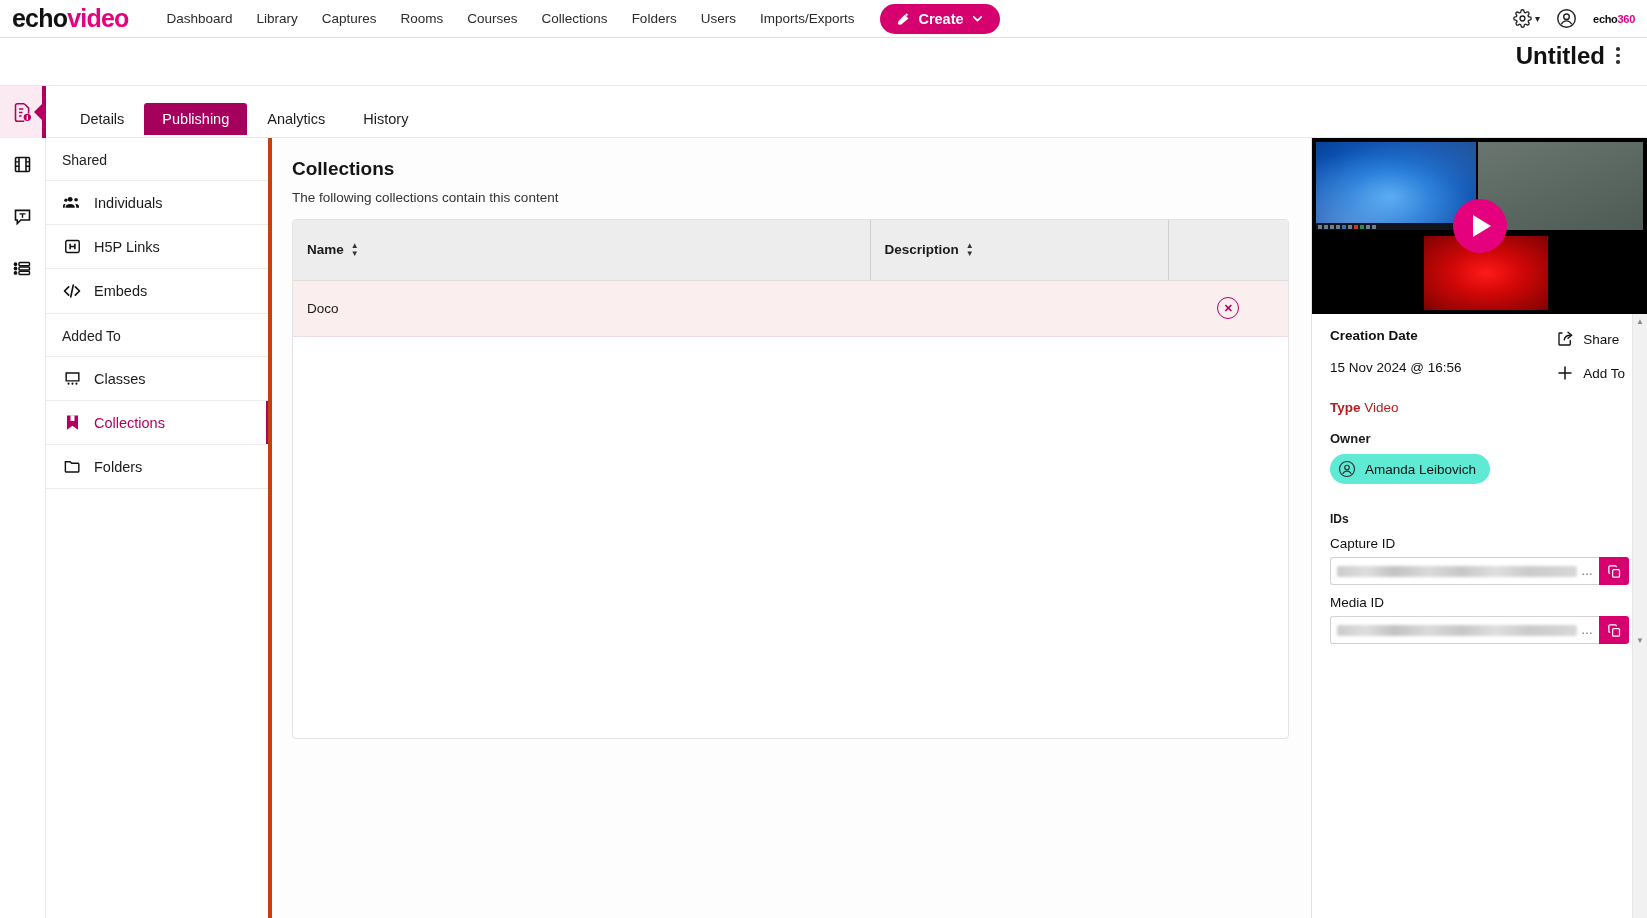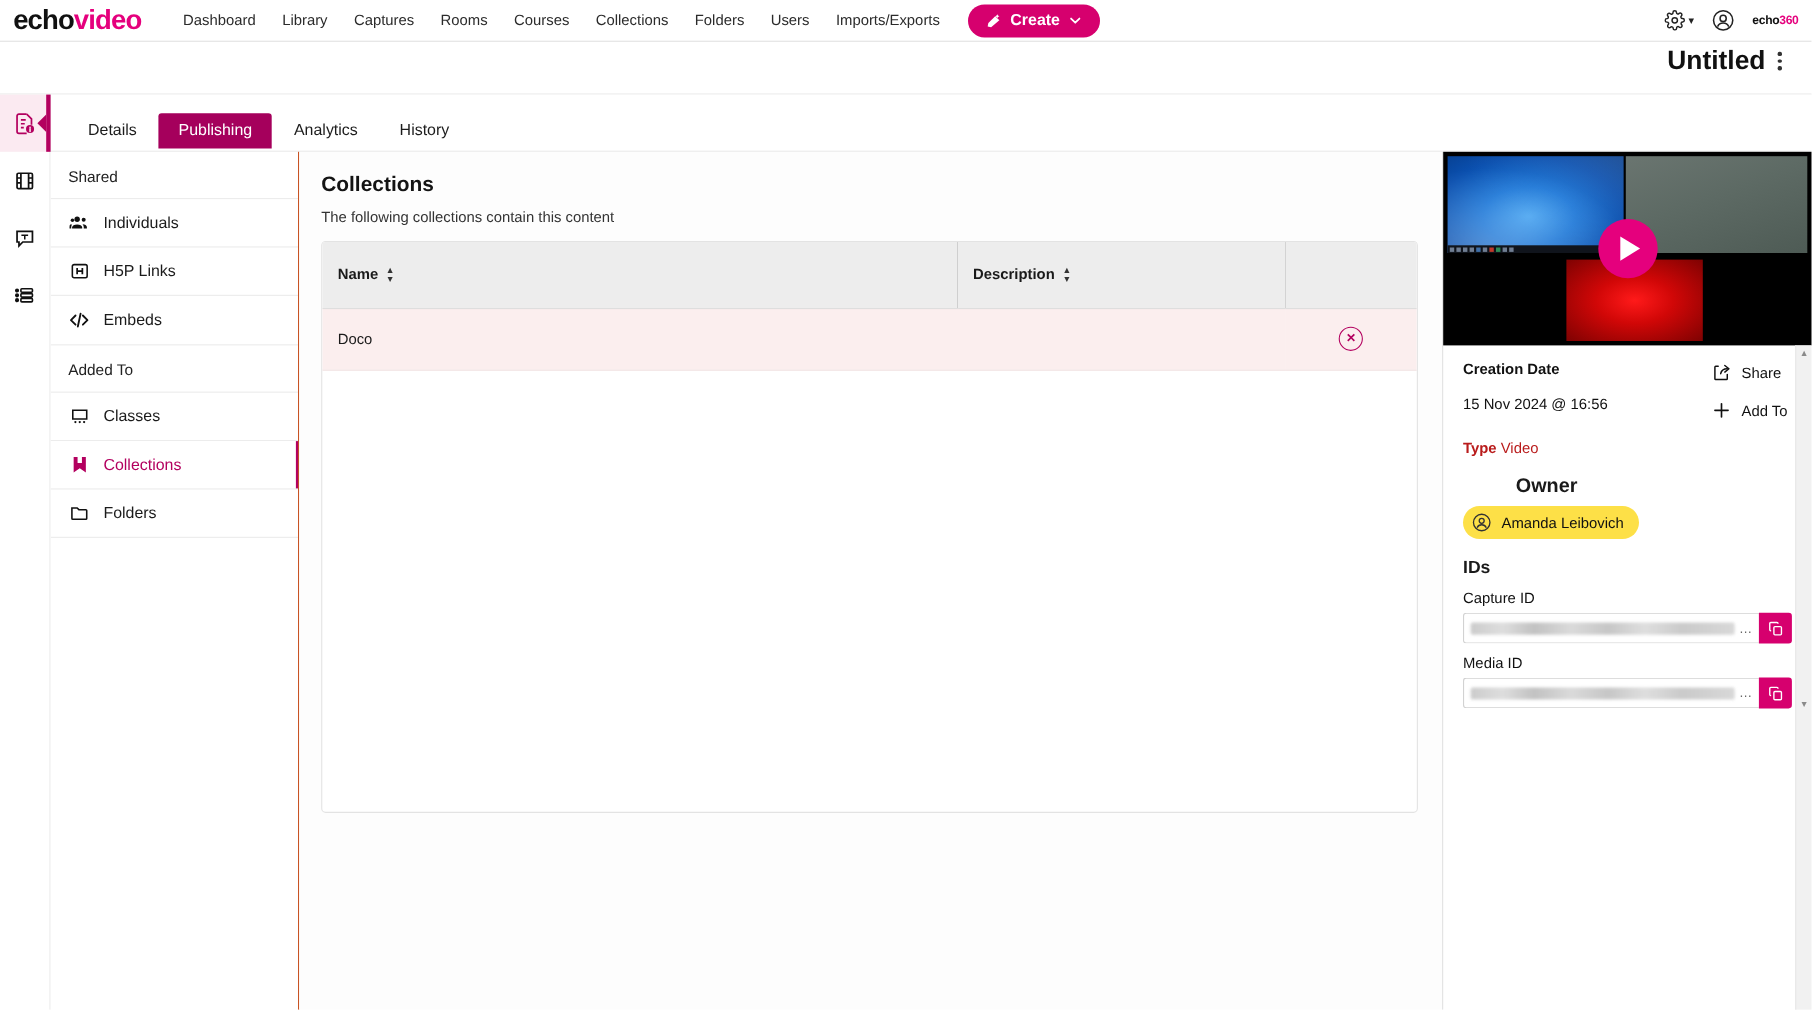--- a/index.html
+++ b/index.html
@@ -153,21 +153,21 @@
   }
   .tab.active { background: #a5005c; color: #ffffff; font-weight: 400; }
 
   
   .mainsplit { flex: 1; display: flex; min-height: 0; }
 
   
   .sidebar {
     width: 226px;
     flex: 0 0 226px;
-    border-right: 1px solid #c2410c;
+    border-right: 4px solid #c2410c;
     background: #fff;
     overflow: hidden;
   }
   .side-group-label {
     font-size: 14px; color: #222;
     padding: 14px 16px 12px 16px;
     border-bottom: 1px solid #ececec;
   }
   .side-item {
     display: flex; align-items: center; gap: 12px;
@@ -337,31 +337,31 @@
   .det-row { display: flex; justify-content: space-between; gap: 48px; }
   .det-left { min-width: 0; }
   .det-label { font-size: 13.5px; font-weight: 700; color: #111; }
   .det-inline { font-size: 13.5px; color: #b91c1c; margin-top: 25px; }
   .det-inline b { font-weight: 700; }
   .det-date { font-size: 13.5px; margin-top: 17px; color: #111; }
 
   .actions { display: flex; flex-direction: column; gap: 16px; padding-top: 2px; padding-right: 4px; }
   .action { display: flex; align-items: center; gap: 9px; font-size: 13.5px; color: #111; cursor: pointer; white-space: nowrap; }
 
-  .owner-label { font-size: 18px; font-weight: 700; margin-top: 16px; margin-left: 48px; }
+  .owner-label { font-size: 13px; font-weight: 700; margin-top: 16px; }
   .owner-chip {
     display: inline-flex; align-items: center; gap: 9px;
-    background: #fde047; border-radius: 16px;
+    background: #5eead4; border-radius: 16px;
     padding: 6px 14px 6px 8px;
     margin-top: 8px;
     font-size: 13.5px; color: #111;
     cursor: pointer;
   }
 
-  .ids-label { font-size: 16px; font-weight: 700; margin-top: 18px; }
+  .ids-label { font-size: 12px; font-weight: 700; margin-top: 28px; }
   .id-field-label { font-size: 13.5px; color: #111; margin-top: 10px; }
   .id-row { display: flex; align-items: stretch; margin-top: 6px; gap: 0; }
   .id-input {
     flex: 1;
     height: 28px;
     border: 1px solid #d2d2d2;
     border-right: none;
     border-radius: 3px 0 0 3px;
     background: #fff;
     display: flex; align-items: center;

